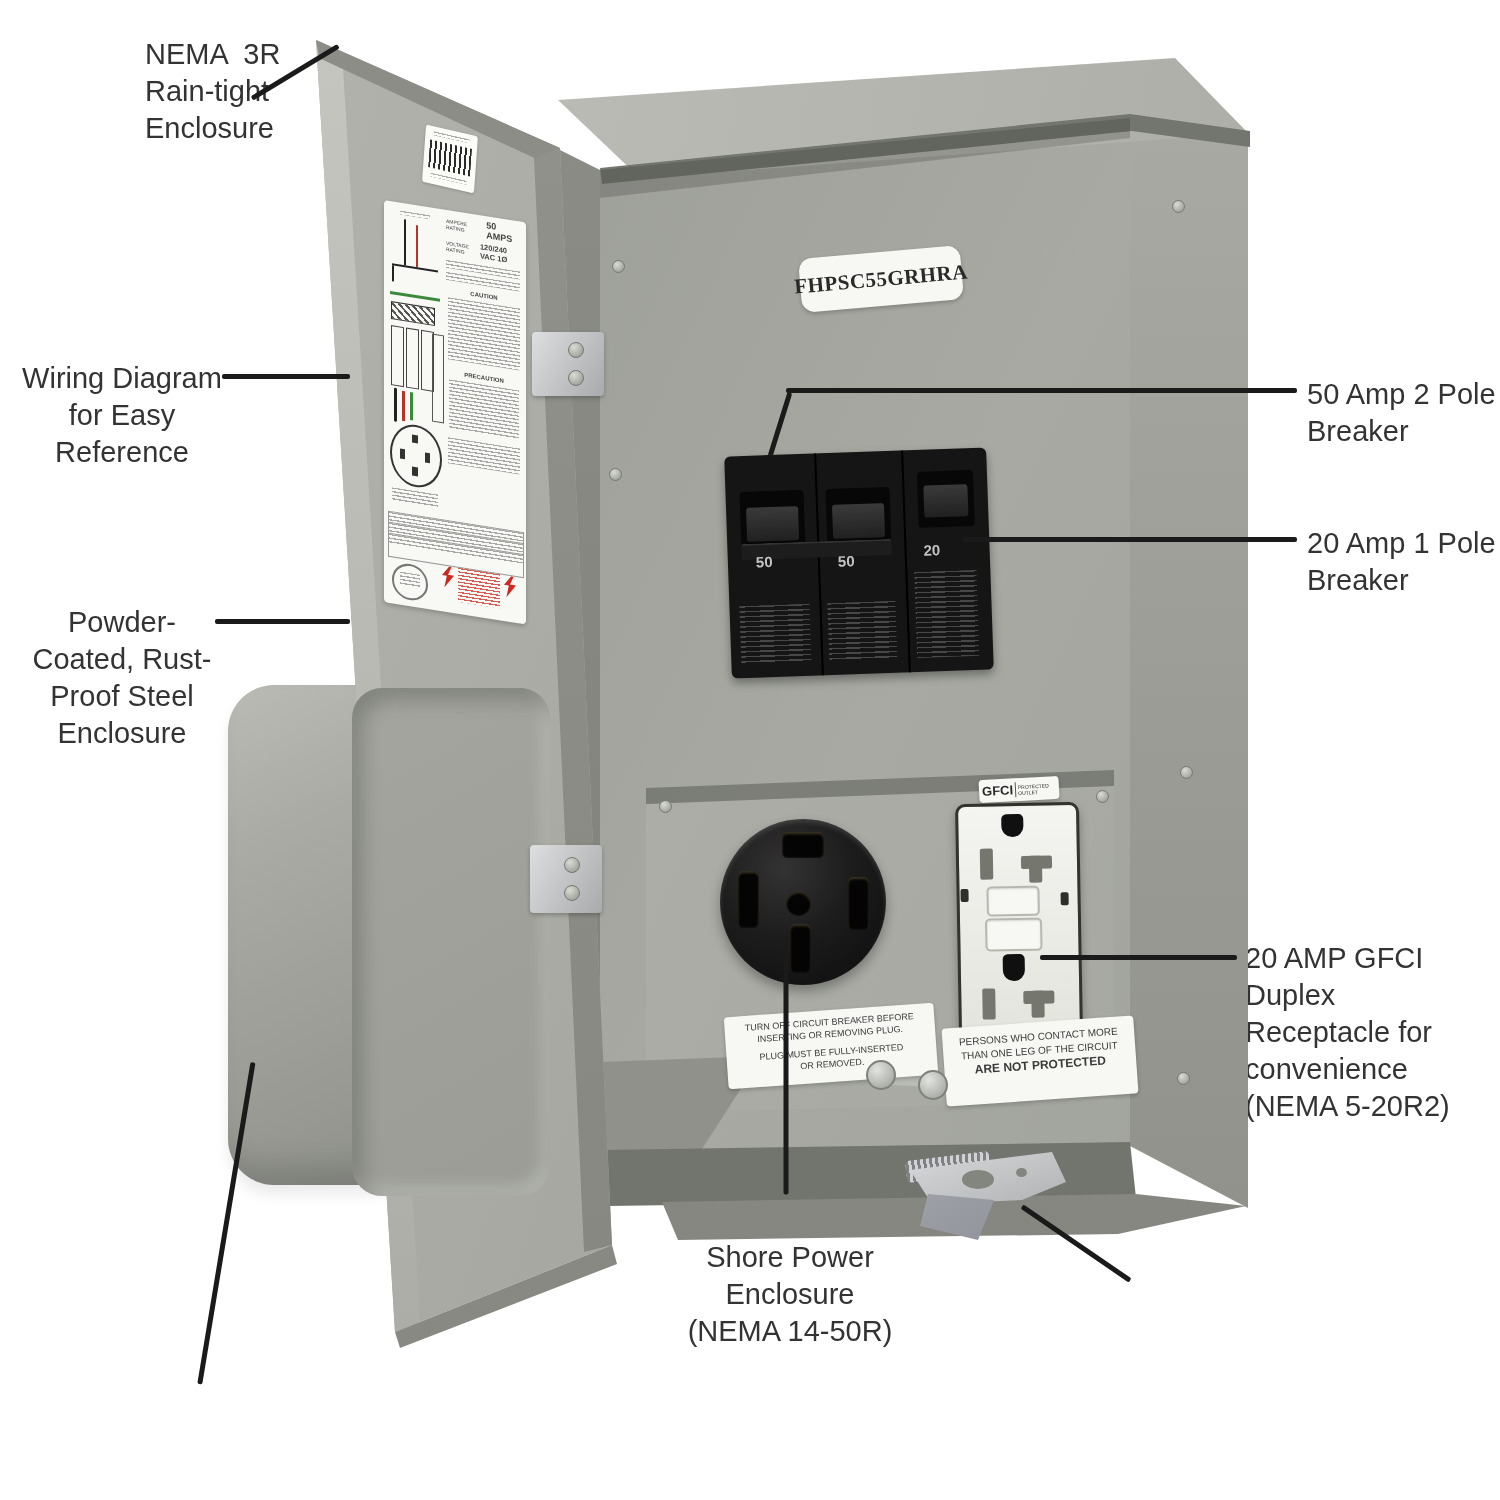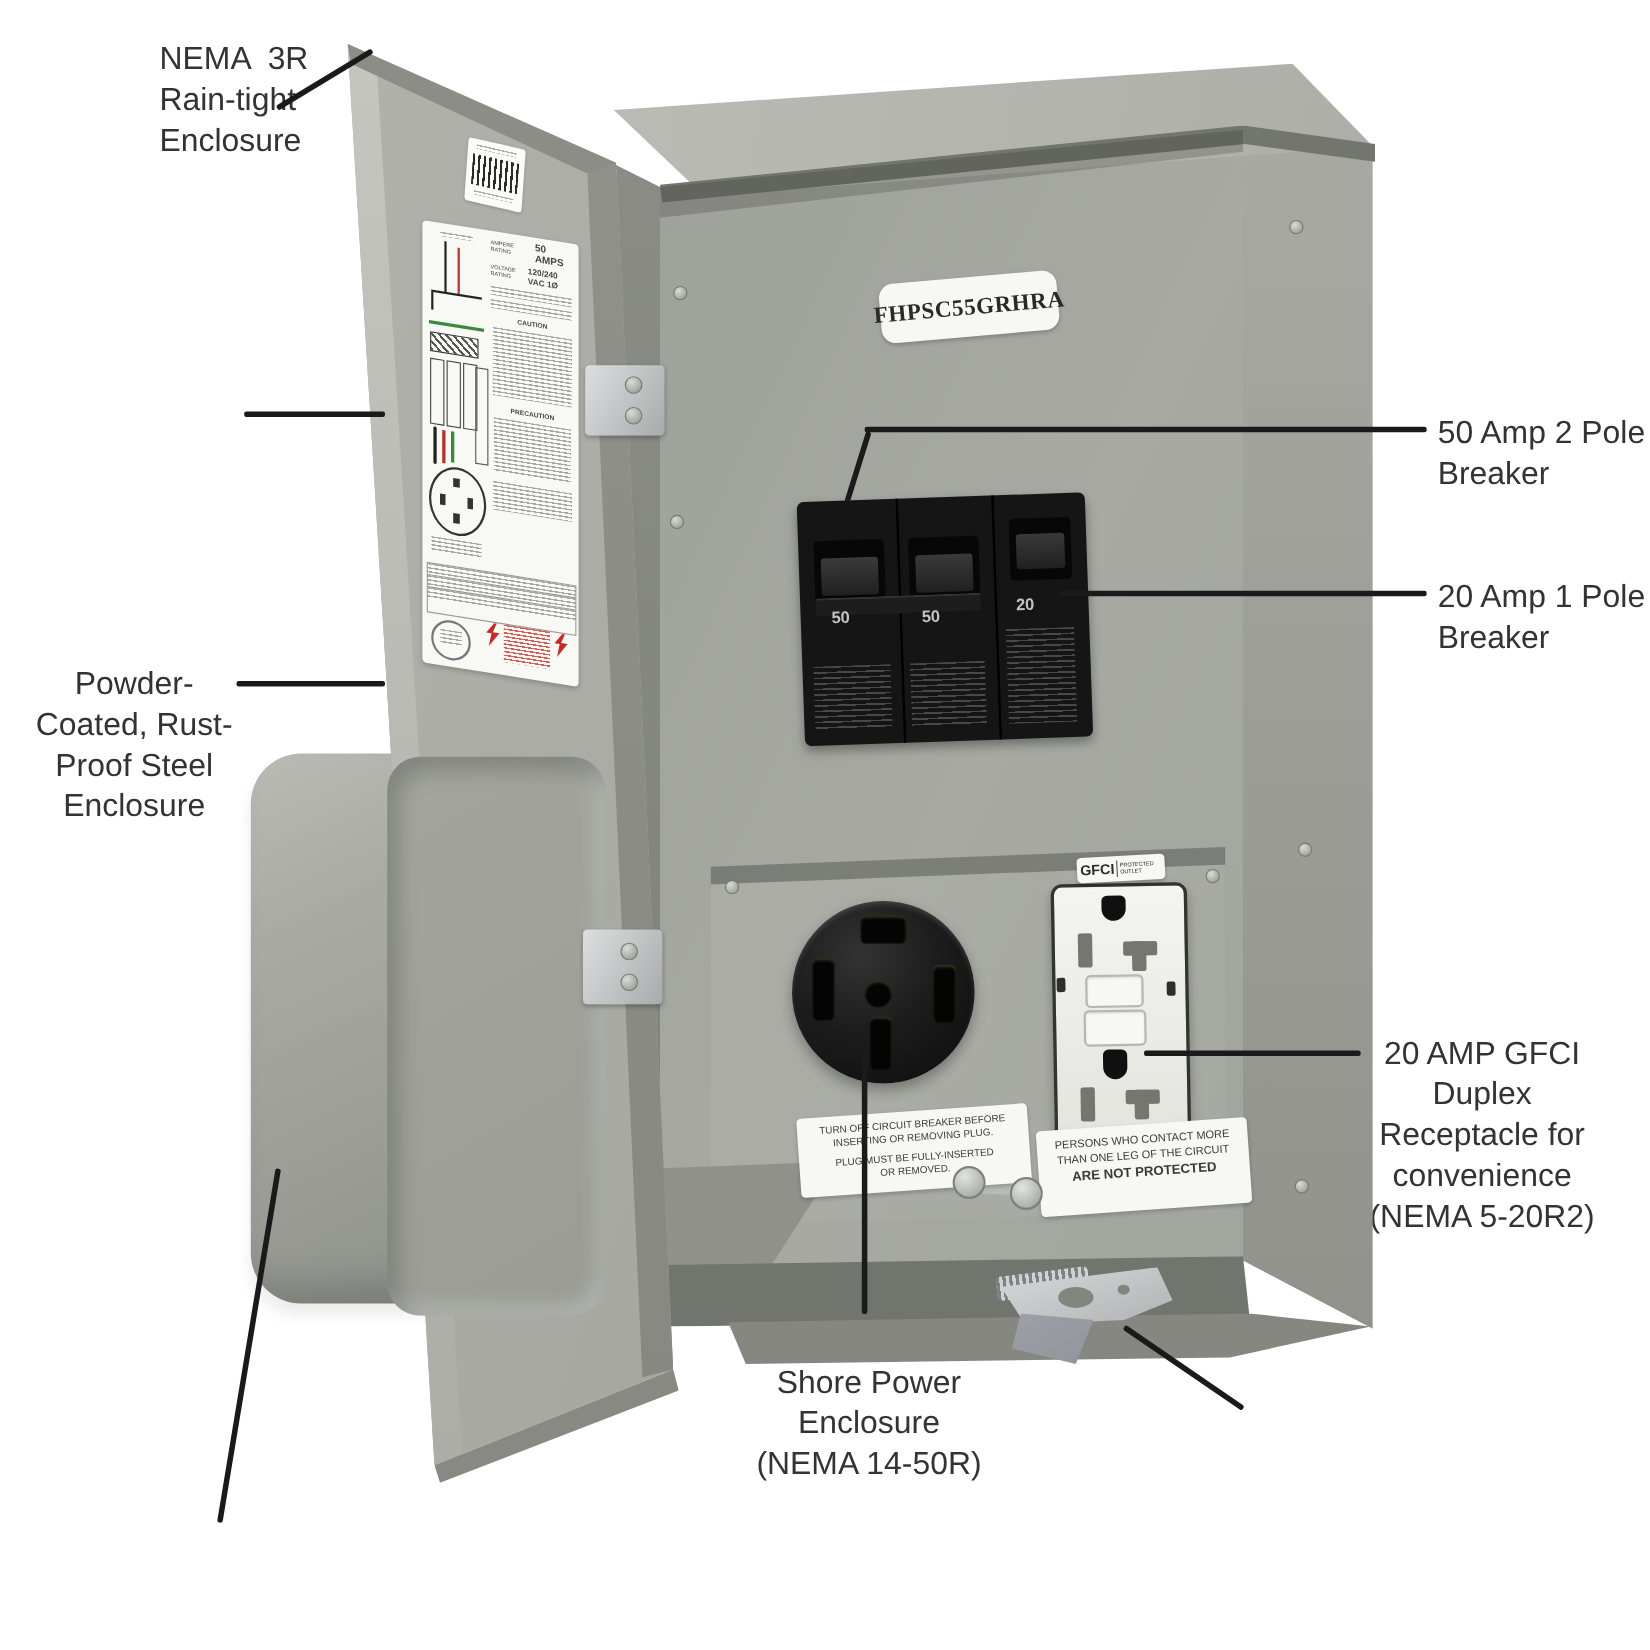--- a/index.html
+++ b/index.html
@@ -289,37 +289,42 @@
   <div class="line" style="left:962px;top:537px;width:335px;"></div>
   <div class="line" style="left:1040px;top:955px;width:197px;"></div>
   <div class="line" style="left:1022px;top:1204px;width:131px;transform:rotate(34.4deg);"></div>
   <div class="line" style="left:786px;top:946px;width:246px;transform:rotate(90deg);"></div>
 
   <div class="callout" style="left:116px;top:36px;margin-left:29px;">
     <span>NEMA  3R</span>
     <span>Rain-tight</span>
     <span>Enclosure</span>
   </div>
+  <div class="callout center" style="left:22px;top:360px;width:200px;">
+    <span>Wiring Diagram</span>
+    <span>for Easy</span>
+    <span>Reference</span>
+  </div>
   <div class="callout center" style="left:22px;top:604px;width:200px;">
     <span>Powder-</span>
     <span>Coated, Rust-</span>
     <span>Proof Steel</span>
     <span>Enclosure</span>
   </div>
   <div class="callout center" style="left:78px;top:1390px;width:260px;">
   </div>
   <div class="callout" style="left:1307px;top:376px;">
     <span>50 Amp 2 Pole</span>
     <span>Breaker</span>
   </div>
   <div class="callout" style="left:1307px;top:525px;">
     <span>20 Amp 1 Pole</span>
     <span>Breaker</span>
   </div>
-  <div class="callout" style="left:1245px;top:940px;text-align:center;">
+  <div class="callout" style="left:1245px;top:940px;">
     <span>20 AMP GFCI</span>
     <span>Duplex</span>
     <span>Receptacle for</span>
     <span>convenience</span>
     <span>(NEMA 5-20R2)</span>
   </div>
   <div class="callout center" style="left:670px;top:1202px;width:240px;">
     <span>50 AMP</span>
     <span>Shore Power</span>
     <span>Enclosure</span>

